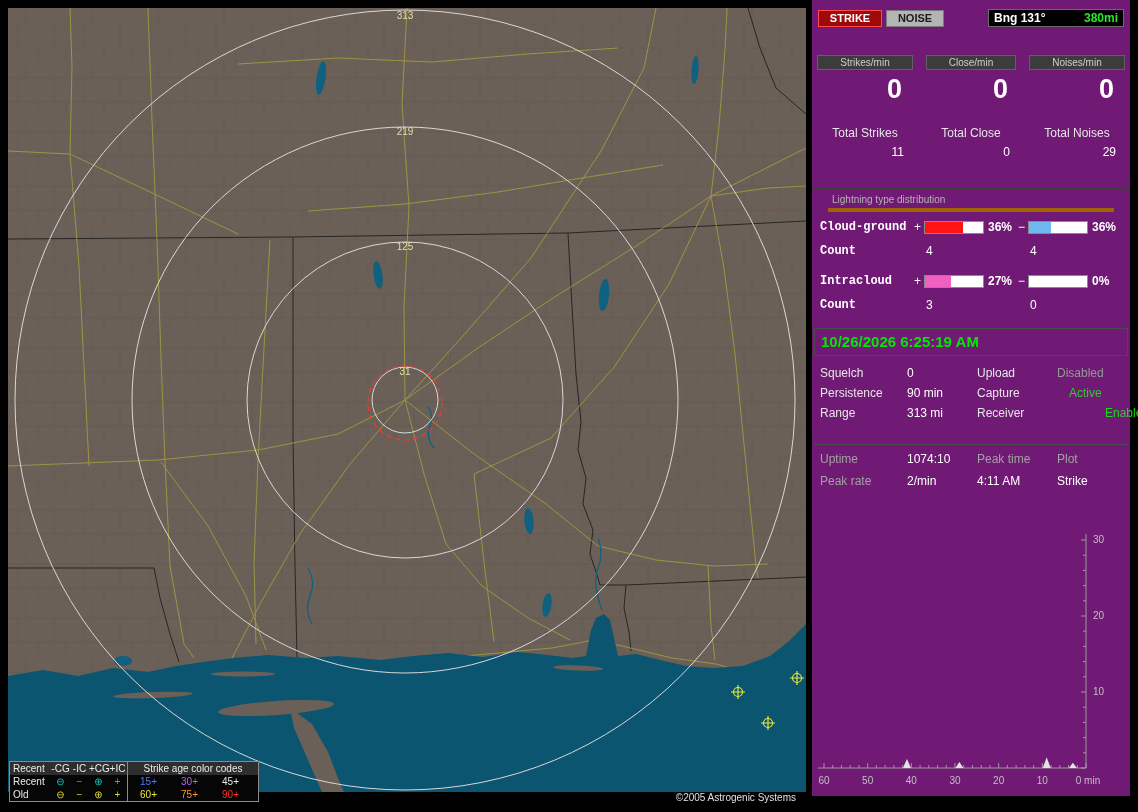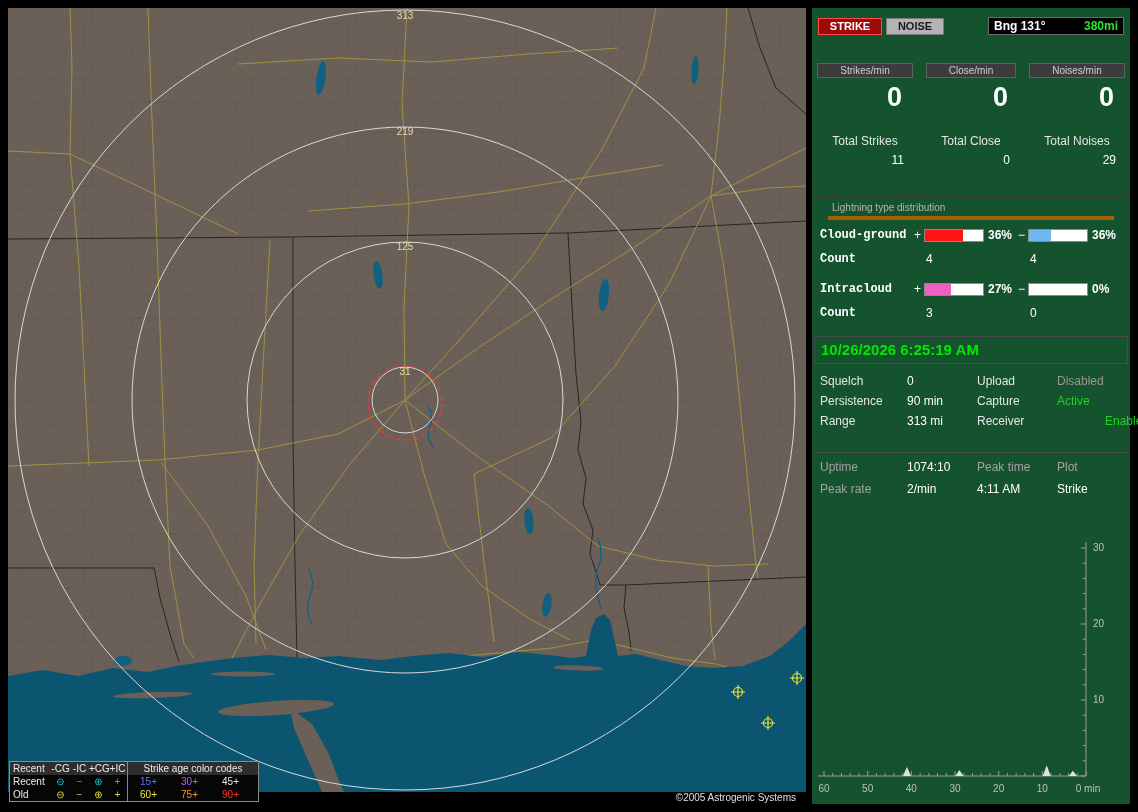--- a/index.html
+++ b/index.html
@@ -16,21 +16,21 @@
   .legend{position:absolute;left:1px;bottom:2px;width:248px;background:#060606;
     border:1px solid #8a8a8a;font-size:10px;color:#ececec;}
   .legend-row{display:flex;height:13px;line-height:13px;align-items:center;}
   .legend-head{background:#2e2e2e;}
   .lg-name{width:38px;padding-left:3px;}
   .lg-sym{width:19px;text-align:center;}
   .lg-ages{display:flex;border-left:1px solid #8a8a8a;height:13px;flex:1;}
   .lg-age{width:41px;text-align:center;}
   .lg-agehead{flex:1;text-align:center;}
   
-  .panel{position:absolute;left:812px;top:8px;width:318px;height:796px;background:#14532d;font-size:12px;}
+  .panel{position:absolute;left:812px;top:0;width:318px;height:796px;background:#701a75;font-size:12px;}
   .btn{position:absolute;top:10px;height:15px;line-height:15px;text-align:center;
     font-weight:bold;font-size:11px;cursor:default;}
   .strike-btn{left:6px;width:62px;background:#9e0a0a;border:1px solid #ff4a4a;color:#fff;}
   .noise-btn{left:74px;width:56px;background:#b4b4b4;border:1px solid #7a7a7a;color:#1a1a1a;}
   .bng-box{position:absolute;top:9px;left:176px;right:6px;height:16px;line-height:16px;
     border:1px solid #6a6a6a;background:#000;font-weight:bold;display:flex;
     justify-content:space-between;padding:0 5px;}
   .grn{color:#2ee22e;}
   .rate-col{position:absolute;top:55px;width:106px;text-align:center;}
   .rate-col .badge{display:inline-block;background:#3c3c3c;border:1px solid #606060;
@@ -290,21 +290,21 @@
     <div class="row">
       <span class="cA wlbl">Squelch</span>
       <span class="cB">0</span>
       <span class="cC wlbl">Upload</span>
       <span class="cD" style="color: rgb(152, 152, 152);">Disabled</span>
     </div>
     <div class="row">
       <span class="cA wlbl">Persistence</span>
       <span class="cB">90 min</span>
       <span class="cC wlbl">Capture</span>
-      <span class="cD" style="color: rgb(34, 212, 34);">Active</span>
+      <span class="cD" style="color: rgb(34, 212, 34); margin-left: 12px;">Active</span>
     </div>
     <div class="row">
       <span class="cA wlbl">Range</span>
       <span class="cB">313 mi</span>
       <span class="cC wlbl">Receiver</span>
       <span class="cD" style="color: rgb(34, 212, 34); margin-left: 48px;">Enabled</span>
     </div>
   </div>
 
   <div class="rule"></div>

